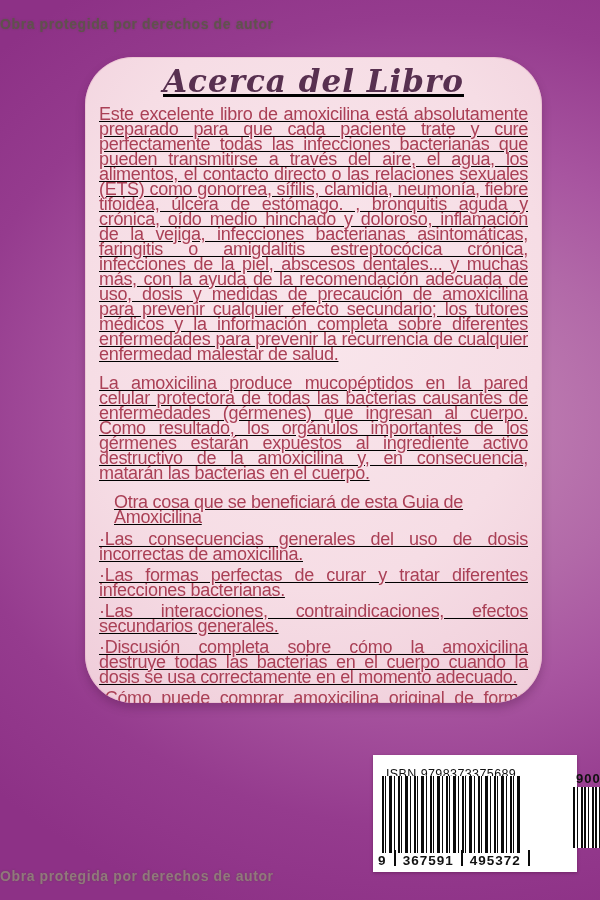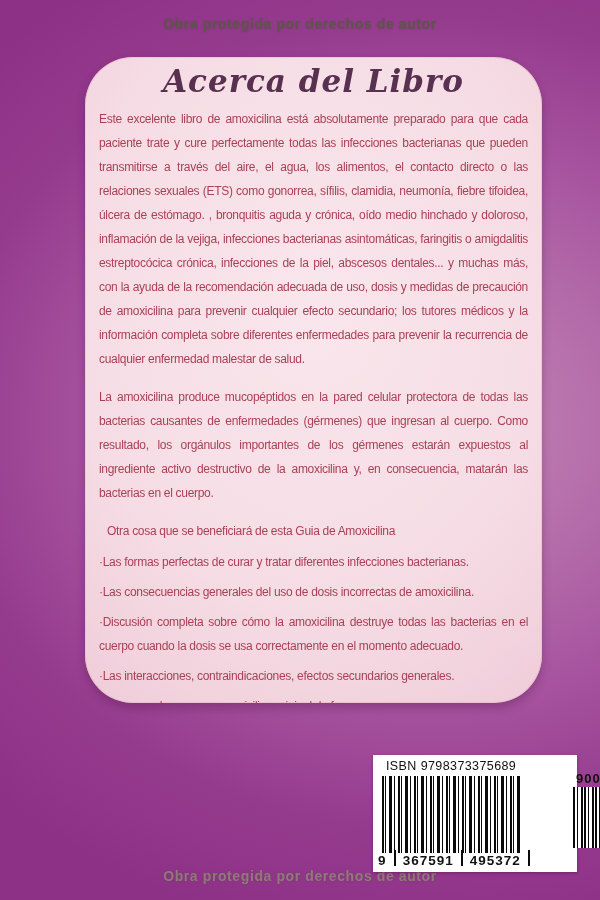--- a/index.html
+++ b/index.html
@@ -3,52 +3,52 @@
 <meta charset="utf-8">
 <style>
   html,body{margin:0;padding:0;}
   body{
     width:600px;height:900px;position:relative;overflow:hidden;
     font-family:"Liberation Sans",sans-serif;
     background:
       radial-gradient(ellipse 620px 520px at 72% 47%, #c487b6 0%, #b269a8 34%, #a855a0 52%, #953b8e 78%, #8d3186 100%);
   }
   .watermark{
-    position:absolute;left:0;right:0;text-align:center;
+    position:absolute;left:0;right:0;text-align:left;
     font-weight:bold;font-size:14px;letter-spacing:.6px;
     text-shadow:0 0 2px rgba(80,70,60,.45);
     pointer-events:none;
   }
   .watermark.top{top:16px;color:rgba(92,86,72,.85);}
   .watermark.bottom{top:868px;color:rgba(150,138,126,.8);}
   .card{
     position:absolute;left:85px;top:57px;width:457px;height:646px;
     border-radius:48px;box-sizing:border-box;
     background:radial-gradient(ellipse 420px 520px at 50% 38%, #f9e6ec 0%, #f6dde5 55%, #f0cfdb 88%, #ecc7d5 100%);
     box-shadow:0 5px 10px rgba(70,15,60,.30), inset 0 0 0 1px rgba(230,180,200,.55);
-    padding:4px 14px 0 14px;overflow:hidden;
+    padding:4px 14px 0 14px;overflow:hidden;text-decoration:underline;
   }
   .card-title{
     margin:2px 0 8px 0;text-align:center;
     font-family:"DejaVu Serif",serif;font-style:italic;font-weight:600;
     font-size:31px;color:#583050;letter-spacing:1px;
   }
   .para,.intro,.bullet{
-    color:#aa4056;font-size:12px;line-height:24px;letter-spacing:-.3px;
+    color:#aa4056;font-size:18px;line-height:15px;letter-spacing:-.3px;
     margin:0;
   }
   .para{text-align:justify;margin-bottom:14px;}
-  .intro{margin:2px 0 7px 8px;}
+  .intro{margin:2px 0 7px 15px;}
   .bullet{text-align:justify;margin-bottom:6px;}
   .barcode-box{
     position:absolute;left:373px;top:755px;width:204px;height:117px;
     background:#fff;box-shadow:0 1px 3px rgba(60,10,50,.4);
   }
   .isbn-line{
-    position:absolute;top:4px;left:13px;
+    position:absolute;top:12px;left:13px;
     font-size:12.5px;letter-spacing:.4px;color:#111;white-space:nowrap;
   }
   .main-bars{
     position:absolute;left:9px;top:21px;width:140px;height:77px;
     background:repeating-linear-gradient(90deg,
       #0a0a0a 0px,#0a0a0a 2px,#fff 2px,#fff 3px,
       #0a0a0a 3px,#0a0a0a 4px,#fff 4px,#fff 7px,
       #0a0a0a 7px,#0a0a0a 10px,#fff 10px,#fff 12px,
       #0a0a0a 12px,#0a0a0a 13px,#fff 13px,#fff 16px);
   }
@@ -77,24 +77,24 @@
 <div style="width:600px;height:900px;position:relative;">
 
   <div class="watermark top">Obra protegida por derechos de autor</div>
 
   <div class="card">
     <h1 class="card-title">Acerca del Libro</h1>
     <p class="para">Este excelente libro de amoxicilina está absolutamente preparado para que cada paciente trate y cure perfectamente todas las infecciones bacterianas que pueden transmitirse a través del aire, el agua, los alimentos, el contacto directo o las relaciones sexuales (ETS) como gonorrea, sífilis, clamidia, neumonía, fiebre tifoidea, úlcera de estómago. , bronquitis aguda y crónica, oído medio hinchado y doloroso, inflamación de la vejiga, infecciones bacterianas asintomáticas, faringitis o amigdalitis estreptocócica crónica, infecciones de la piel, abscesos dentales... y muchas más, con la ayuda de la recomendación adecuada de uso, dosis y medidas de precaución de amoxicilina para prevenir cualquier efecto secundario; los tutores médicos y la información completa sobre diferentes enfermedades para prevenir la recurrencia de cualquier enfermedad malestar de salud.</p>
     <p class="para">La amoxicilina produce mucopéptidos en la pared celular protectora de todas las bacterias causantes de enfermedades (gérmenes) que ingresan al cuerpo. Como resultado, los orgánulos importantes de los gérmenes estarán expuestos al ingrediente activo destructivo de la amoxicilina y, en consecuencia, matarán las bacterias en el cuerpo.</p>
     <p class="intro">Otra cosa que se beneficiará de esta Guia de Amoxicilina</p>
     <div>
+      <div class="bullet">·Las consecuencias generales del uso de dosis incorrectas de amoxicilina.</div>
       <div class="bullet">·Las formas perfectas de curar y tratar diferentes infecciones bacterianas.</div>
-      <div class="bullet">·Las consecuencias generales del uso de dosis incorrectas de amoxicilina.</div>
+      <div class="bullet">·Las interacciones, contraindicaciones, efectos secundarios generales.</div>
       <div class="bullet">·Discusión completa sobre cómo la amoxicilina destruye todas las bacterias en el cuerpo cuando la dosis se usa correctamente en el momento adecuado.</div>
-      <div class="bullet">·Las interacciones, contraindicaciones, efectos secundarios generales.</div>
       <div class="bullet">-Cómo puede comprar amoxicilina original de forma segura</div>
     </div>
   </div>
 
   <div class="watermark bottom">Obra protegida por derechos de autor</div>
 
   <div class="barcode-box">
     <div class="isbn-line">ISBN 9798373375689</div>
     <div class="main-bars"></div>
     <div class="digits-row">

